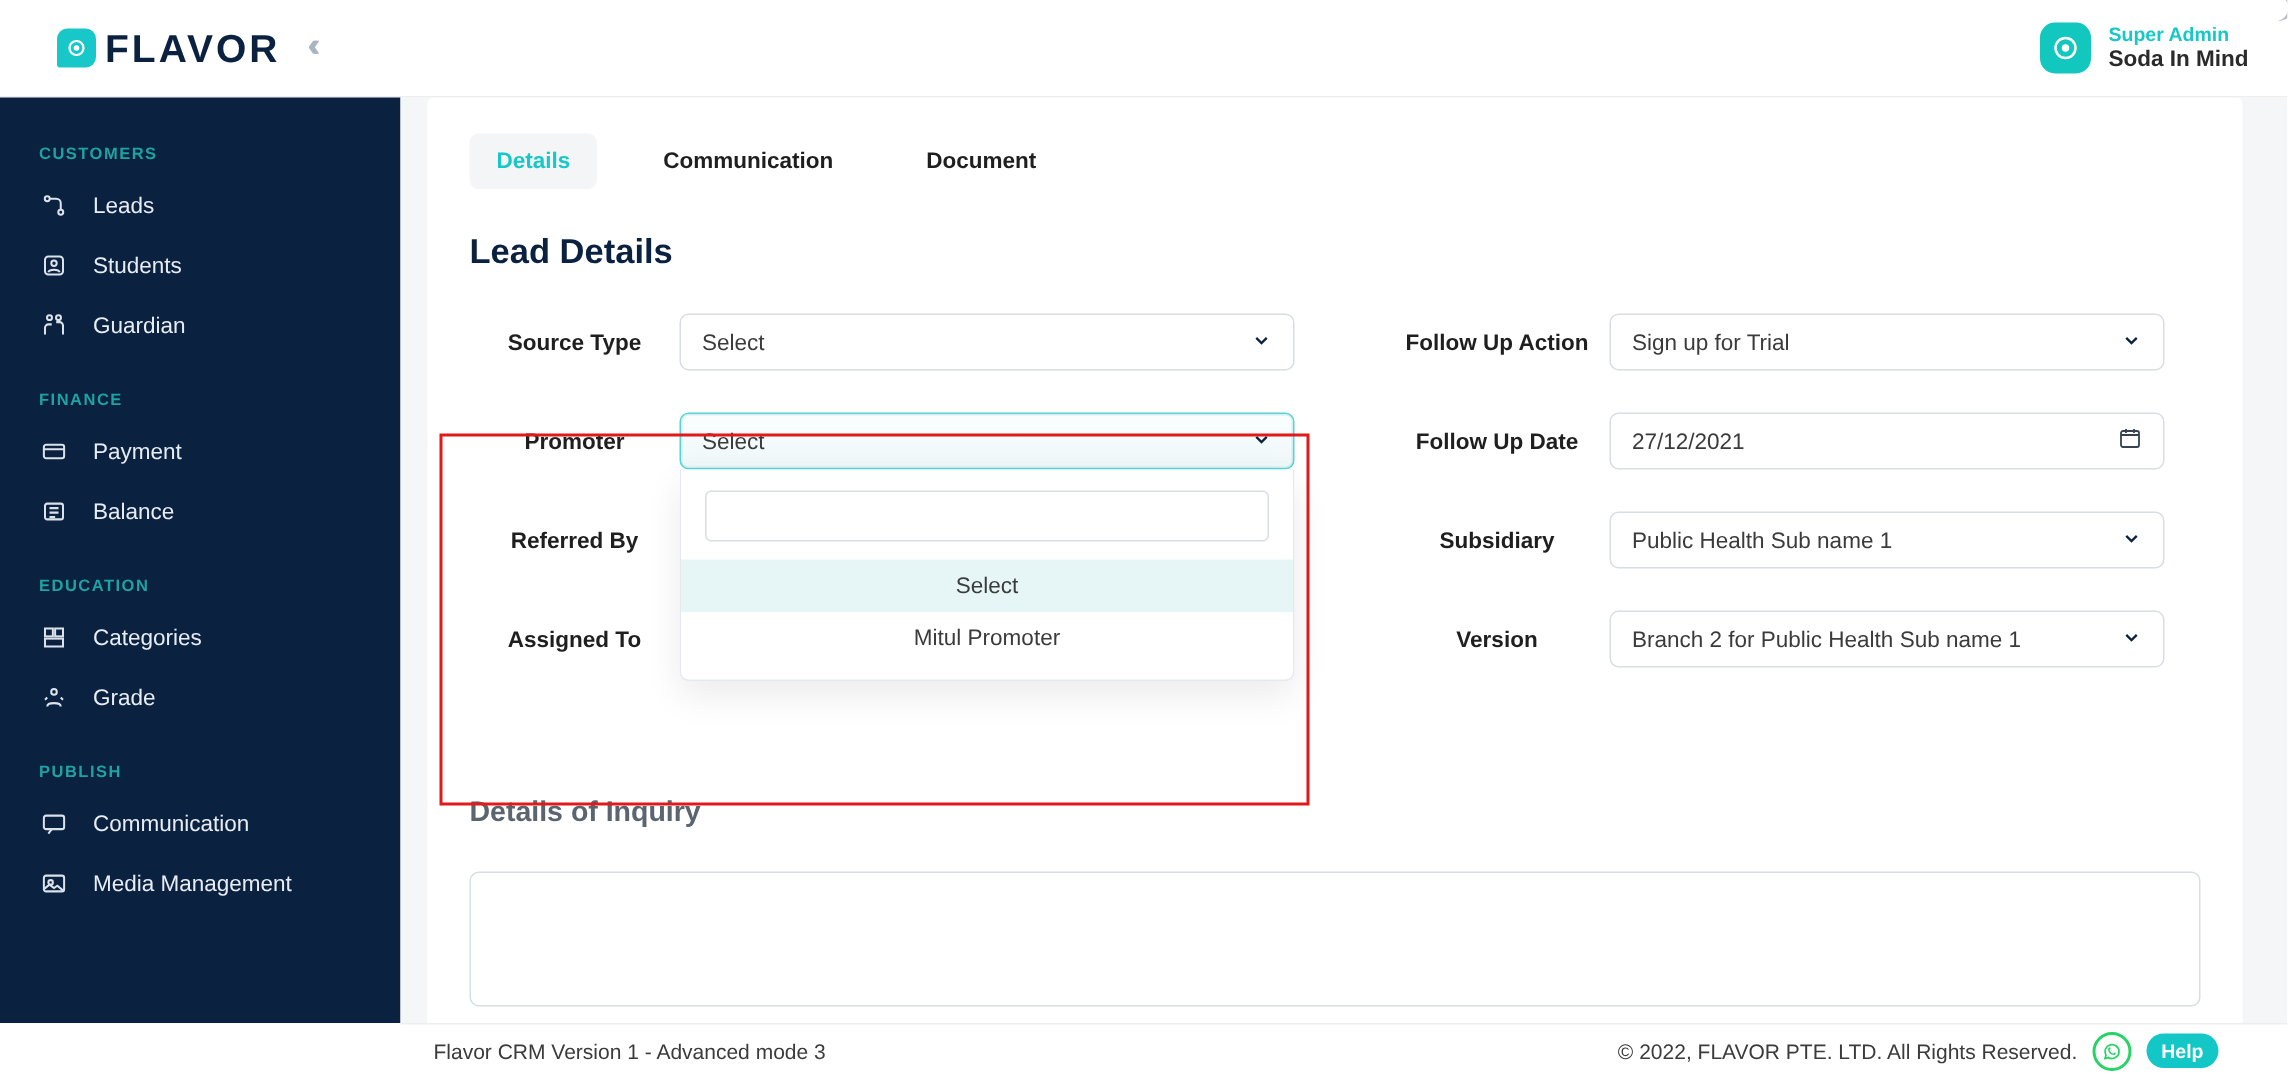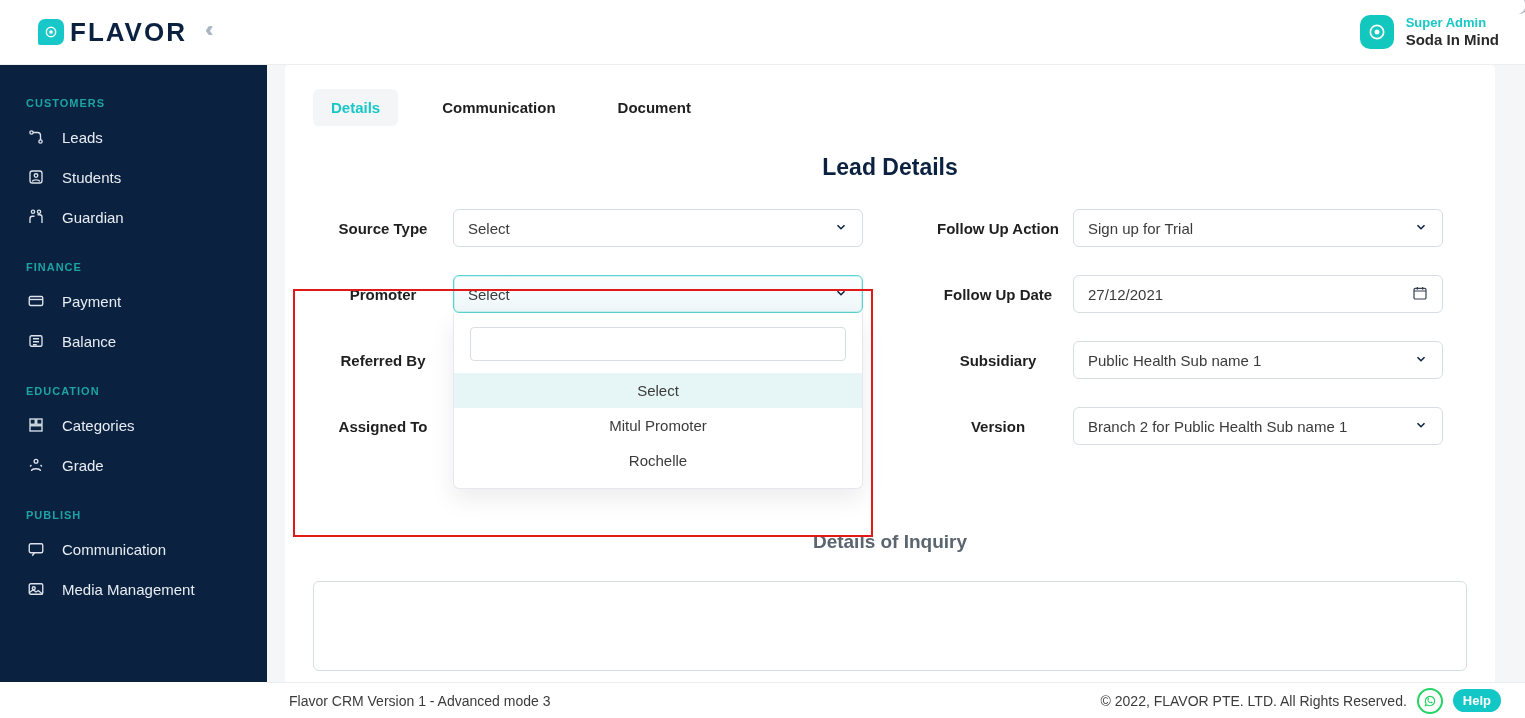--- a/index.html
+++ b/index.html
@@ -89,21 +89,21 @@
   .tab {
     padding: 10px 18px;
     font-size: 15px;
     font-weight: 700;
     color: #1f1f1f;
     border-radius: 6px;
     cursor: pointer;
   }
   .tab.active { color: #19c7c7; background: #f3f5f7; }
 
-  .section-title { font-size: 23px; font-weight: 800; color: #0b2140; margin: 16px 0 28px; text-align: center; }
+  .section-title { font-size: 23px; font-weight: 800; color: #0b2140; margin: 16px 0 28px; }
   .section-title.muted { color: #5a6570; font-weight: 700; font-size: 19px; }
 
   .form-grid {
     display: grid;
     grid-template-columns: 140px 410px 60px 150px 370px;
     row-gap: 28px;
     align-items: center;
     position: relative;
     text-align: center;
   }
@@ -171,21 +171,21 @@
   }
 
   
   .footer {
     position: absolute;
     left: 267px; right: 0; bottom: 0;
     height: 36px;
     background: #fff;
     border-top: 1px solid #eceef1;
     display: flex; align-items: center; justify-content: space-between;
-    padding: 0 24px 0 22px;
+    padding: 0 46px 0 22px;
     font-size: 14px;
     color: #3b3b3b;
   }
   .footer-right { display: flex; align-items: center; gap: 10px; }
   .wa-badge {
     width: 26px; height: 26px; border-radius: 50%;
     border: 2px solid #25d366; display:flex; align-items:center; justify-content:center;
     color: #25d366;
   }
   .help-badge {
@@ -416,21 +416,20 @@
             <svg width="14" height="14" viewBox="0 0 24 24" fill="none" stroke="#0b2140" stroke-width="2.6">
                 <path d="M6 9l6 6 6-6"></path>
               </svg>
           </span>
         </div>
 
         <div class="dropdown-panel" style="top:104px;">
           <div class="dropdown-search"></div>
           <div class="dropdown-option highlight">Select</div>
           <div class="dropdown-option">Mitul Promoter</div>
-          <div class="dropdown-option">Rochelle</div>
         </div>
       </div>
 
       <div style="height:70px"></div>
       <div class="section-title muted">Details of Inquiry</div>
       <div class="textarea"></div>
     </div>
 
     <div class="highlight-box" style="left:26px; top:224px; width:580px; height:248px;"></div>
   </div>

